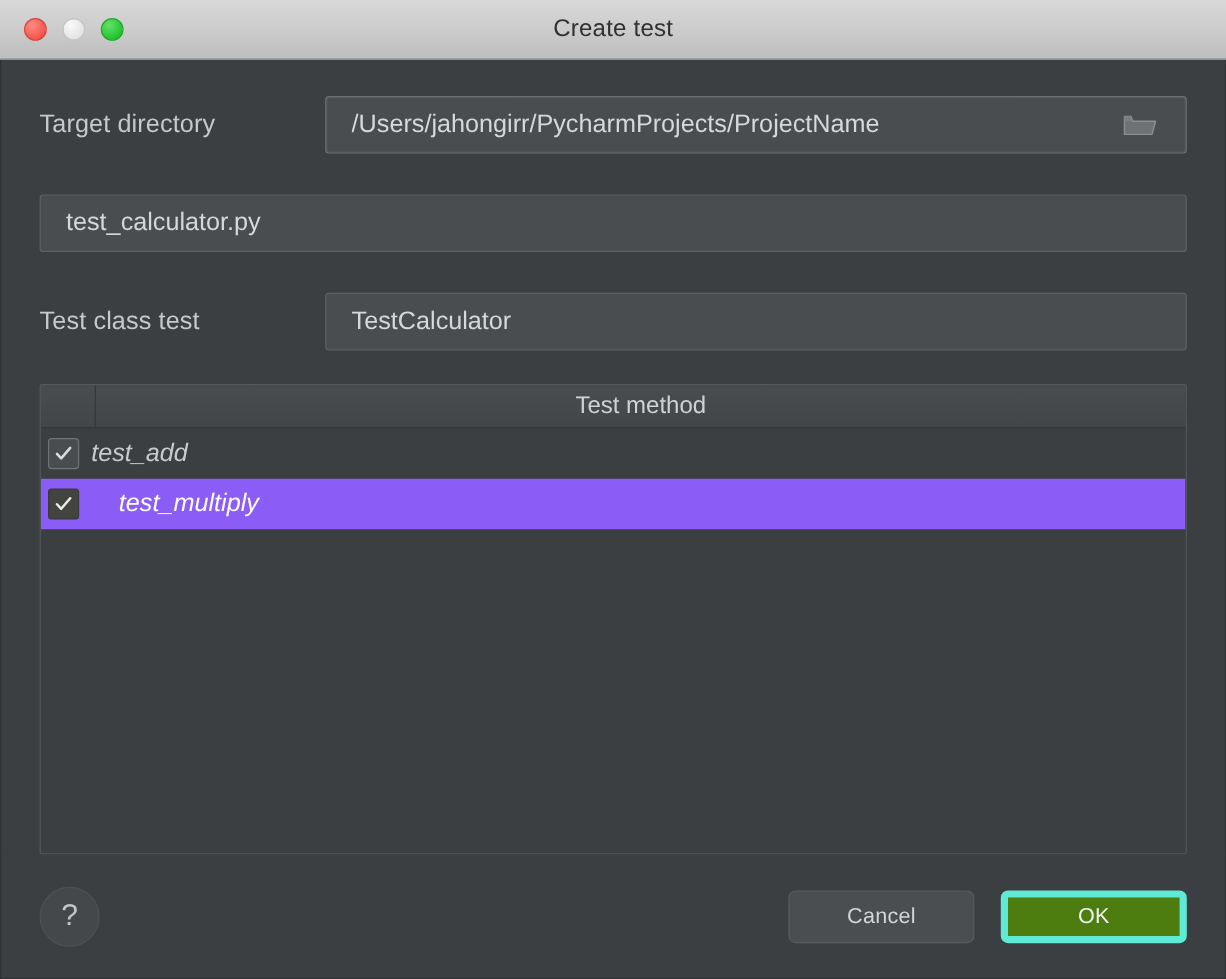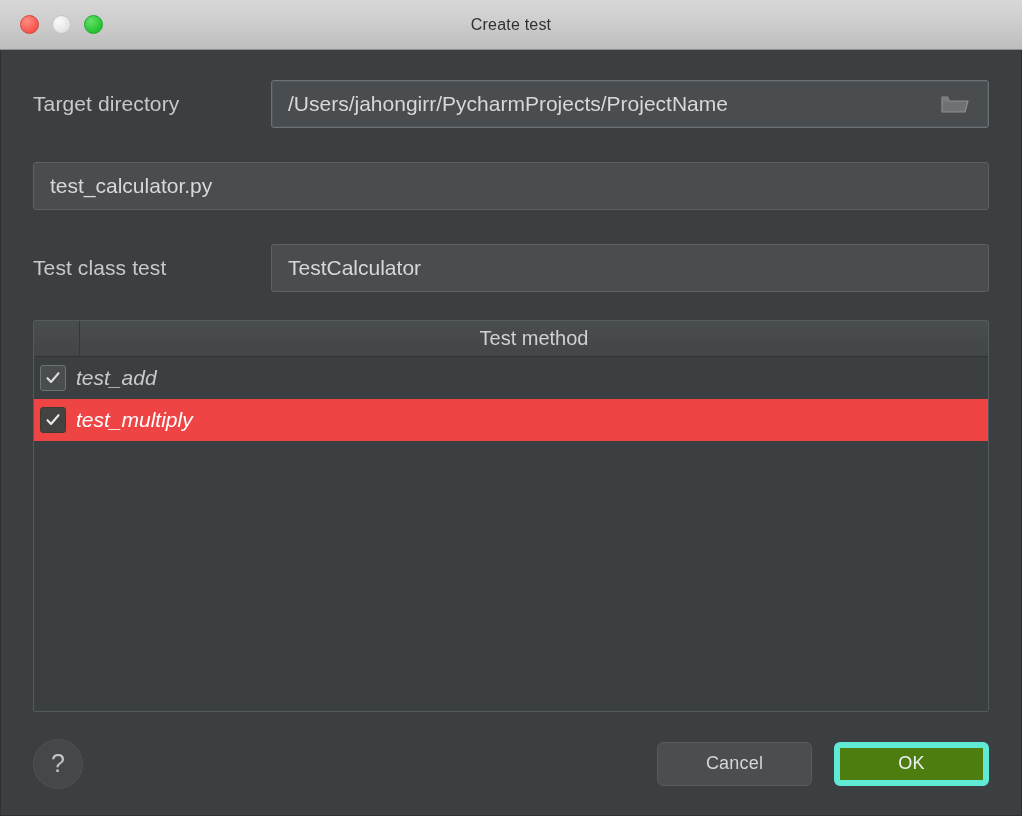--- a/index.html
+++ b/index.html
@@ -49,21 +49,21 @@
     box-sizing: border-box;
   }
   .light.close  { background: radial-gradient(circle at 35% 30%, #ff8c82, #f4564d 70%, #e0453c); border: 1px solid #d6433a; }
   .light.min    { background: radial-gradient(circle at 35% 30%, #fafafa, #e3e3e3 70%, #d5d5d5); border: 1px solid #c4c4c4; }
   .light.max    { background: radial-gradient(circle at 35% 30%, #66e06a, #23c431 70%, #1eb02b); border: 1px solid #1fa82b; }
 
   .title-text {
     position: absolute;
     left: 0; right: 0;
     text-align: center;
-    font-size: 16px;
+    font-size: 20px;
     color: #30302f;
     letter-spacing: 0.2px;
     pointer-events: none;
   }
 
   
   .dlg-body {
     flex: 1 1 auto;
     padding: 24px 32px 0 32px;
     box-sizing: border-box;
@@ -89,21 +89,21 @@
   }
   .field {
     flex: 1 1 auto;
     height: 48px;
     box-sizing: border-box;
     background: #4a4d4f;
     border: 1px solid #5d6164;
     border-radius: 3px;
     display: flex;
     align-items: center;
-    padding: 0 16px;
+    padding: 0 21px;
     position: relative;
   }
   .field.focused {
     border-color: #6c7174;
     box-shadow: 0 0 0 1px #51565a inset;
   }
   .field-value {
     font-size: 21px;
     color: #d6d8d9;
     white-space: nowrap;
@@ -161,21 +161,22 @@
     background: #3c3f41;
   }
   .trow {
     display: flex;
     align-items: center;
     height: 42px;
     padding-left: 6px;
     box-sizing: border-box;
   }
   .trow.selected {
-    background: #ef4444;
+    background: #8b5cf6;
+    gap: 23px;
   }
   .cbox {
     width: 26px;
     height: 26px;
     flex: 0 0 26px;
     box-sizing: border-box;
     border: 1px solid #6e7376;
     border-radius: 3px;
     background: #4a4d4f;
     display: flex;

